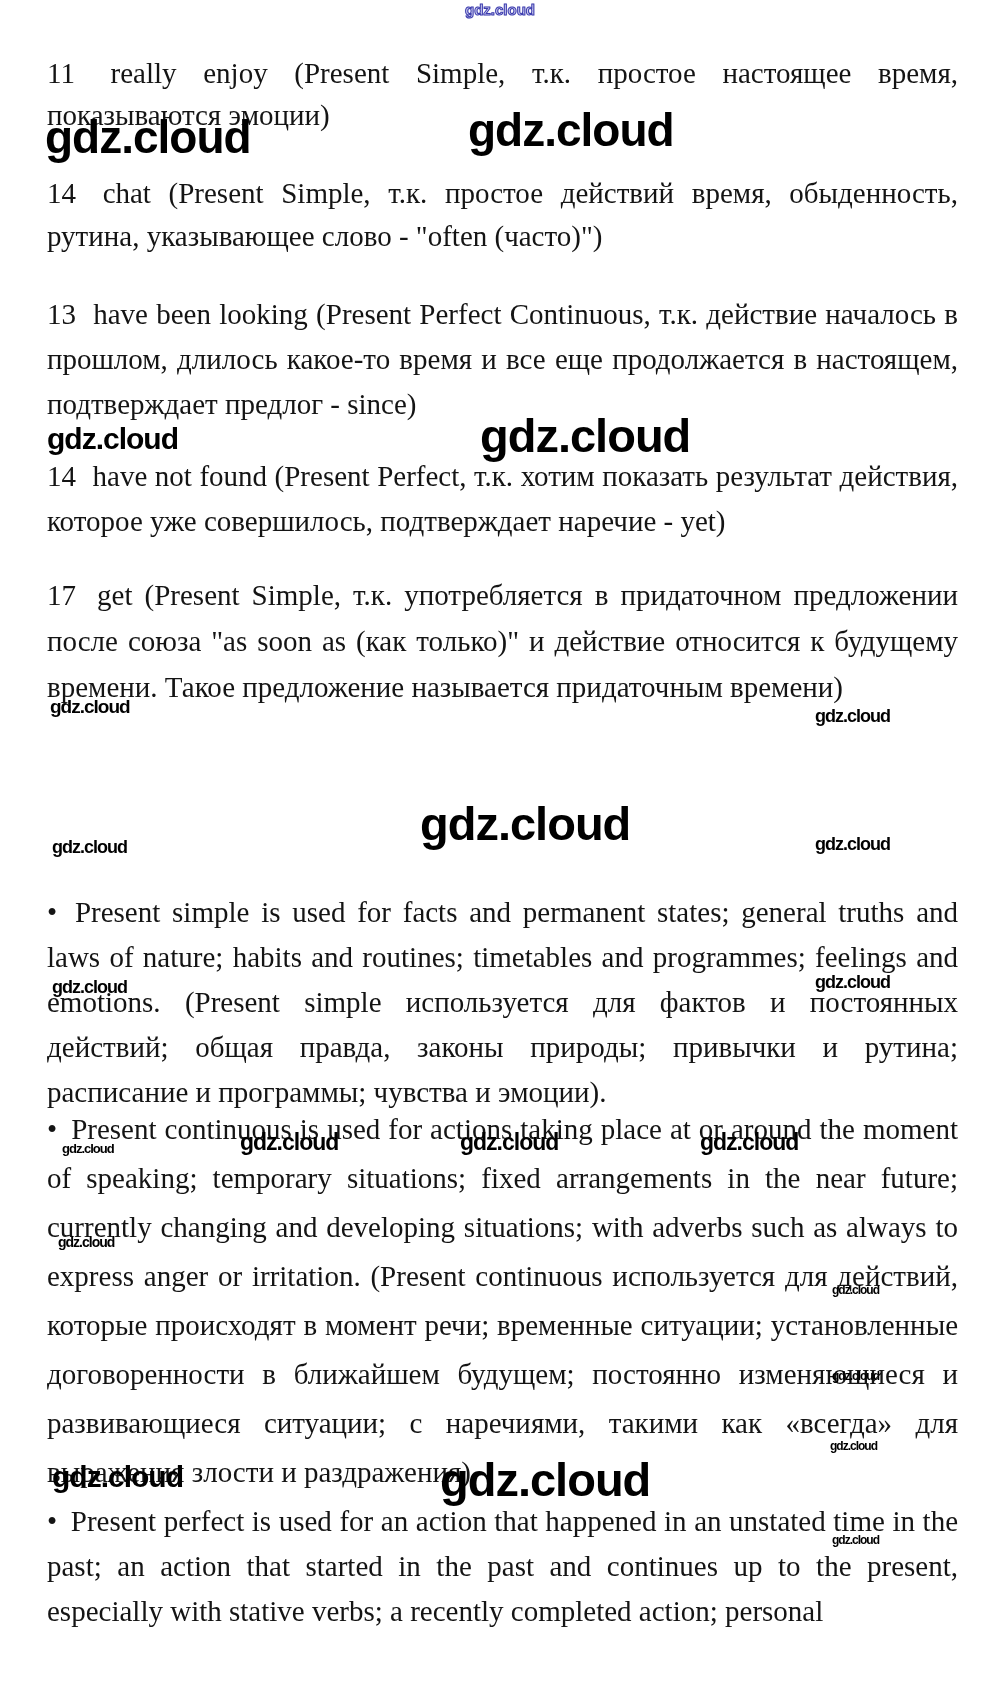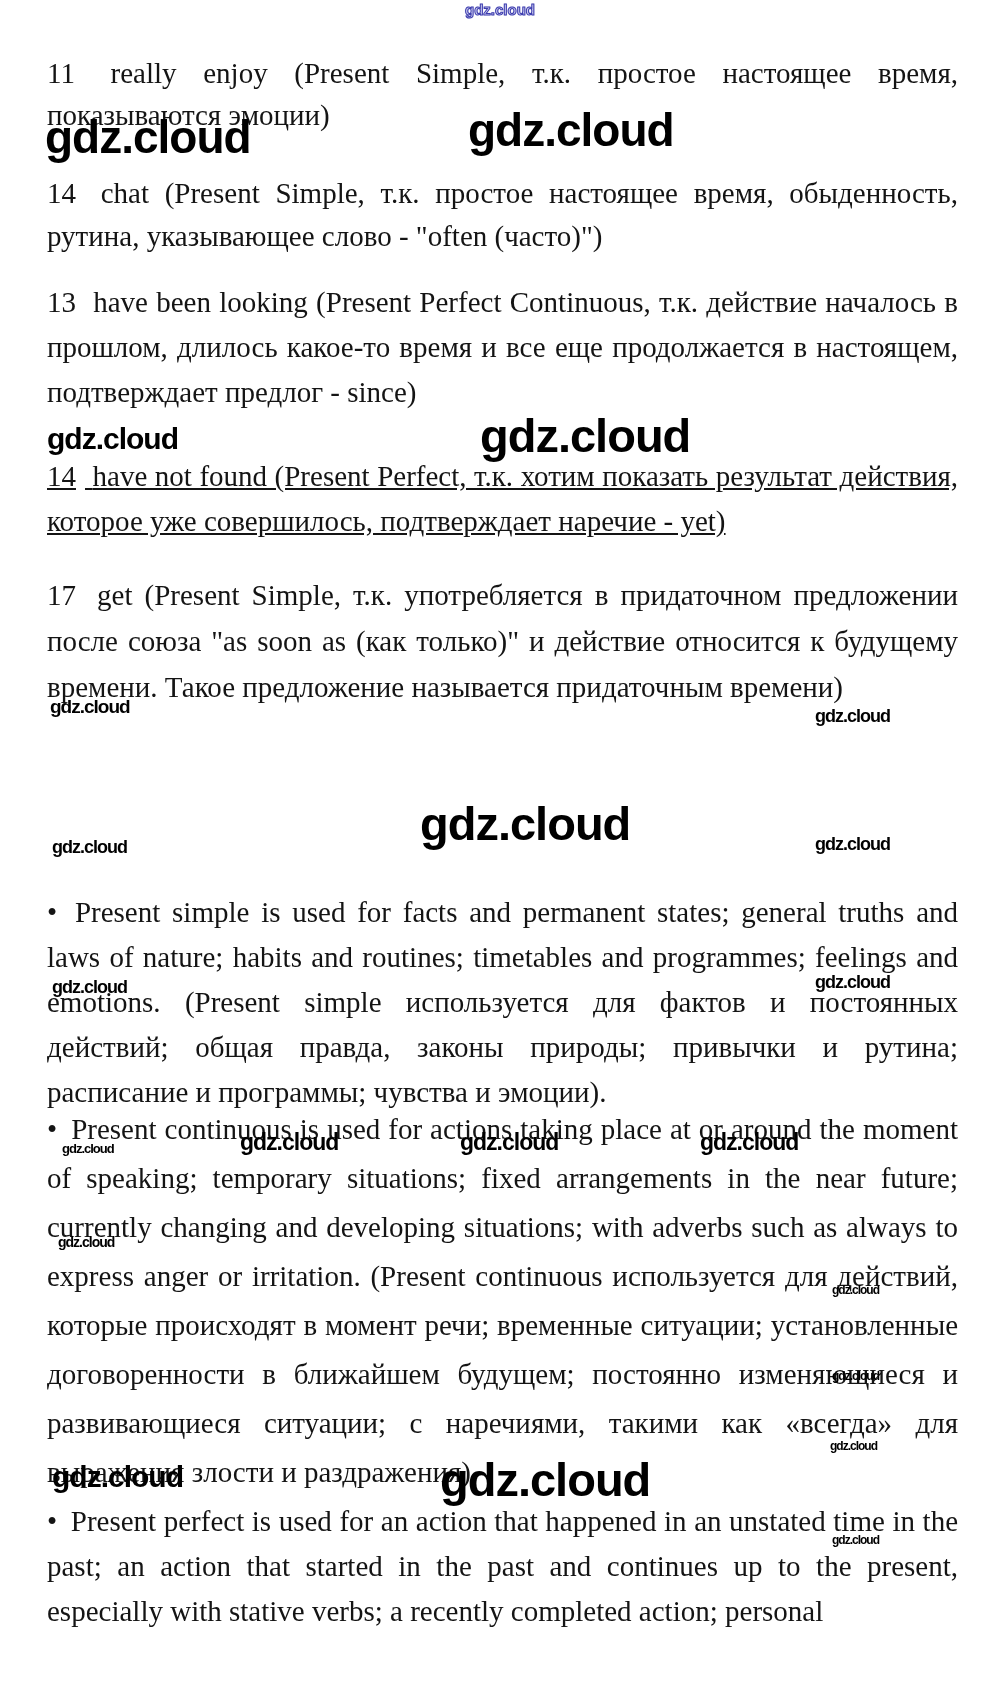--- a/index.html
+++ b/index.html
@@ -6,22 +6,22 @@
   body{
     width:1000px;height:1696px;position:relative;background:#ffffff;
     font-family:"Liberation Serif", serif;color:#141414;overflow:hidden;
   }
   .para{
     position:absolute;left:47px;width:911px;margin:0;
     font-size:29px;line-height:45px;text-align:justify;
   }
   #p11{top:52px;line-height:42px;}
   #p12{top:172px;line-height:43px;}
-  #p13{top:280px;line-height:45px;}
-  #p14{top:454px;line-height:45px;text-decoration:underline;}
+  #p13{top:292px;line-height:45px;}
+  #p14{top:454px;line-height:45px;}
   #p15{top:572px;line-height:46px;}
   #b1{top:850px;line-height:45px;margin-top:40px;}
   #b2{top:1105px;line-height:49px;}
   #b3{top:1499px;line-height:45px;}
   .num{padding-right:9px;}
   .bullet{padding-right:6px;}
   .wm{
     position:absolute;font-family:"Liberation Sans", sans-serif;font-weight:700;
     color:#000;line-height:1;letter-spacing:-1px;white-space:nowrap;
   }
@@ -32,21 +32,21 @@
     line-height:1;white-space:nowrap;
   }
 </style>
 </head>
 <body>
 
 <div class="wm-blue">gdz.cloud</div>
 
 <p class="para" id="p11"><span class="num">11</span> <span>really enjoy (Present Simple, т.к. простое настоящее время, показываются эмоции)</span></p>
 
-<p class="para" id="p12"><span class="num">14</span> <span>chat (Present Simple, т.к. простое настоящее время, обыденность, рутина, указывающее слово - "often (часто)")</span></p>
+<p class="para" id="p12"><span class="num">14</span> <span>chat (Present Simple, т.к. простое действий время, обыденность, рутина, указывающее слово - "often (часто)")</span></p>
 
 <p class="para" id="p13"><span class="num">13</span> <span>have been looking (Present Perfect Continuous, т.к. действие началось в прошлом, длилось какое-то время и все еще продолжается в настоящем, подтверждает предлог - since)</span></p>
 
 <p class="para" id="p14"><span class="num">14</span> <span>have not found (Present Perfect, т.к. хотим показать результат действия, которое уже совершилось, подтверждает наречие - yet)</span></p>
 
 <p class="para" id="p15"><span class="num">17</span> <span>get (Present Simple, т.к. употребляется в придаточном предложении после союза "as soon as (как только)" и действие относится к будущему времени. Такое предложение называется придаточным времени)</span></p>
 
 <p class="para" id="b1"><span class="bullet">•</span> <span>Present simple is used for facts and permanent states; general truths and laws of nature; habits and routines; timetables and programmes; feelings and emotions. (Present simple используется для фактов и постоянных действий; общая правда, законы природы; привычки и рутина; расписание и программы; чувства и эмоции).</span></p>
 
 <p class="para" id="b2"><span class="bullet">•</span> <span>Present continuous is used for actions taking place at or around the moment of speaking; temporary situations; fixed arrangements in the near future; currently changing and developing situations; with adverbs such as always to express anger or irritation. (Present continuous используется для действий, которые происходят в момент речи; временные ситуации; установленные договоренности в ближайшем будущем; постоянно изменяющиеся и развивающиеся ситуации; с наречиями, такими как «всегда» для выражения злости и раздражения).</span></p>

